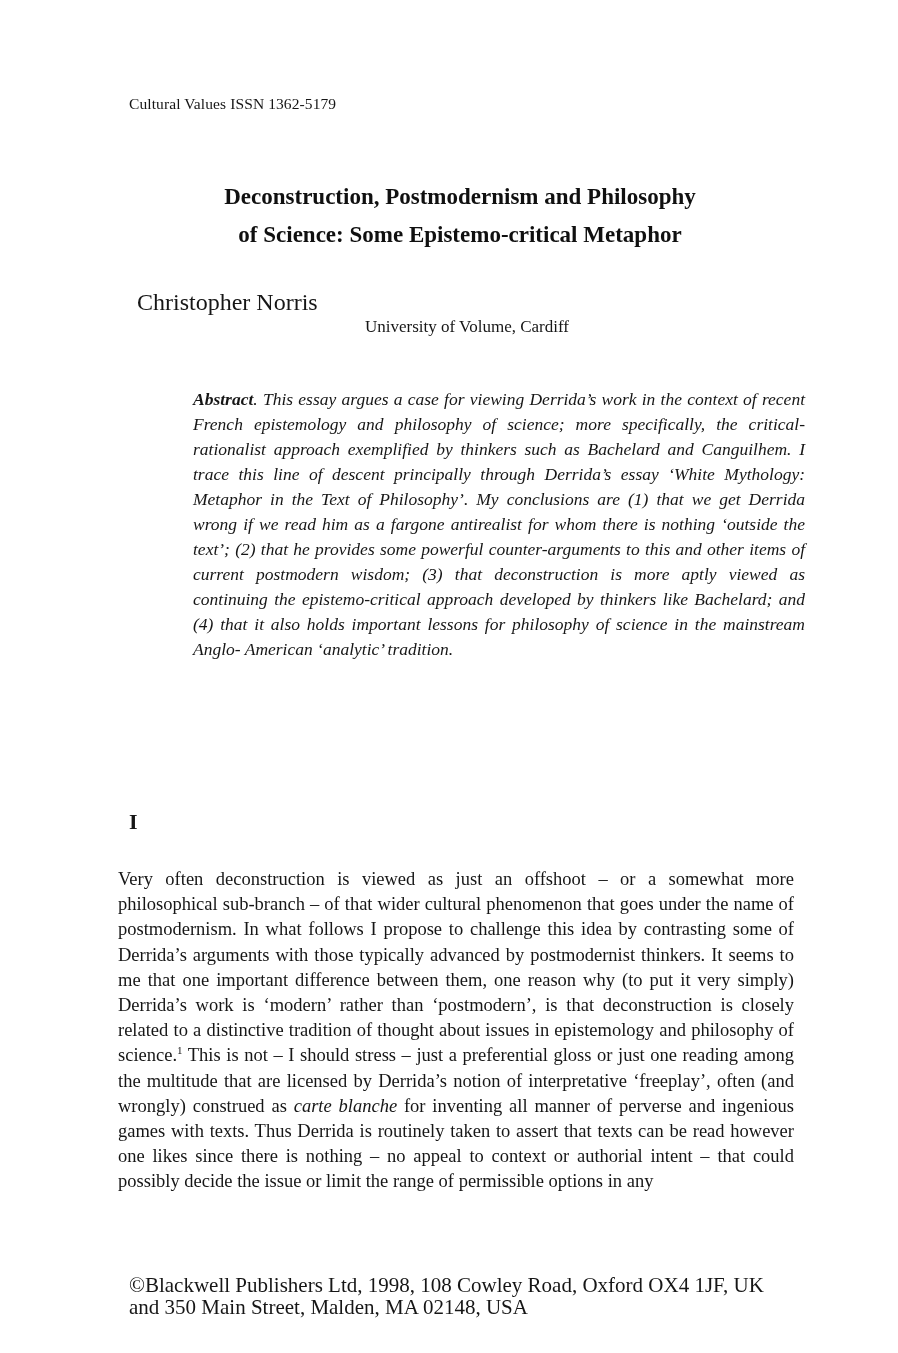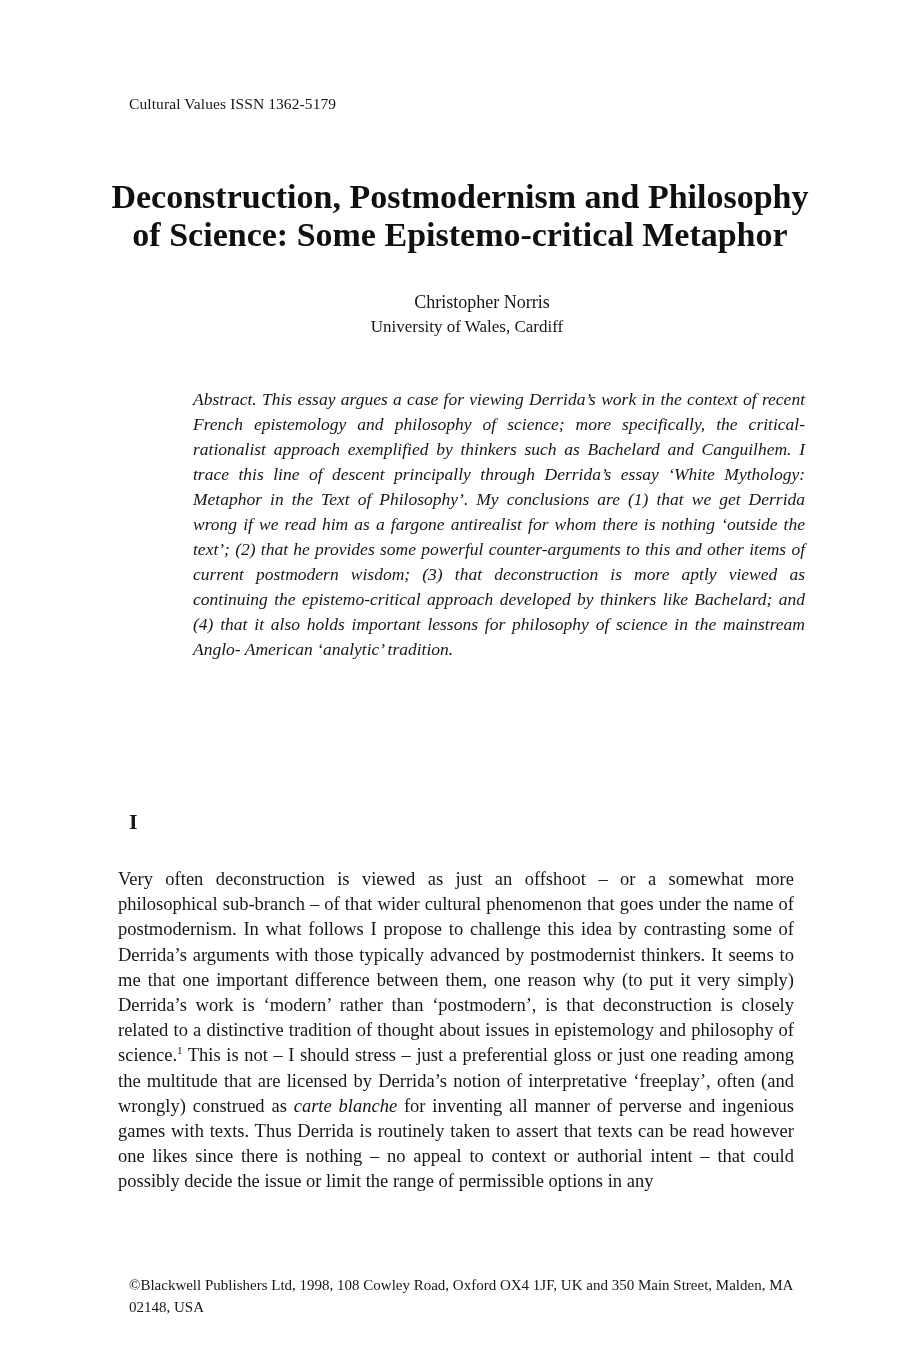--- a/index.html
+++ b/index.html
@@ -30,32 +30,32 @@
     line-height: 21.5px;
     letter-spacing: 0.1px;
   }
   .title {
     position: absolute;
     left: 110px;
     top: 146px;
     width: 700px;
     margin: 0;
     text-align: center;
-    font-size: 34px;
+    font-size: 23px;
     line-height: 38px;
     font-weight: bold;
     color: #101010;
   }
   .author {
     position: absolute;
-    left: 144px;
+    left: 137px;
     top: 258px;
     width: 676px;
-    text-align: center;
-    font-size: 18px;
+    text-align: left;
+    font-size: 24px;
     line-height: 24px;
   }
   .affiliation {
     position: absolute;
     left: 129px;
     top: 283px;
     width: 676px;
     text-align: center;
     font-size: 17px;
     line-height: 23px;
@@ -64,21 +64,21 @@
     position: absolute;
     left: 193px;
     top: 355px;
     width: 612px;
     font-style: italic;
     font-size: 17.5px;
     line-height: 25px;
     text-align: justify;
   }
   .abstract-label {
-    font-weight: normal;
+    font-weight: bold;
   }
   .section-heading {
     position: absolute;
     left: 129px;
     top: 776px;
     margin: 0;
     font-size: 22px;
     line-height: 28px;
     font-weight: bold;
   }
@@ -95,38 +95,38 @@
   .body-para sup {
     font-size: 11px;
     line-height: 0;
     vertical-align: super;
   }
   .footer {
     position: absolute;
     left: 129px;
     top: 1243px;
     width: 665px;
-    font-size: 15px;
+    font-size: 21px;
     line-height: 21.5px;
   }
 </style>
 </head>
 <body>
 
 <div class="page">
 
   <div class="journal-header">
     <div>Cultural Values ISSN 1362-5179</div>
   </div>
 
   <h1 class="title"><span>Deconstruction, Postmodernism and Philosophy</span><br><span>of Science: Some Epistemo-critical Metaphor</span></h1>
 
   <div class="author">Christopher Norris</div>
 
-  <div class="affiliation">University of Wales, Cardiff</div>
+  <div class="affiliation">University of Volume, Cardiff</div>
 
   <div class="abstract"><span class="abstract-label">Abstract</span><span>. This essay argues a case for viewing Derrida’s work in the context of recent French epistemology and philosophy of science; more specifically, the critical-rationalist approach exemplified by thinkers such as Bachelard and Canguilhem. I trace this line of descent principally through Derrida’s essay ‘White Mythology: Metaphor in the Text of Philosophy’. My conclusions are (1) that we get Derrida wrong if we read him as a fargone antirealist for whom there is nothing ‘outside the text’; (2) that he provides some powerful counter-arguments to this and other items of current postmodern wisdom; (3) that deconstruction is more aptly viewed as continuing the epistemo-critical approach developed by thinkers like Bachelard; and (4) that it also holds important lessons for philosophy of science in the mainstream Anglo- American ‘analytic’ tradition.</span></div>
 
   <h2 class="section-heading">I</h2>
 
   <p class="body-para"><span>Very often deconstruction is viewed as just an offshoot – or a somewhat more philosophical sub-branch – of that wider cultural phenomenon that goes under the name of postmodernism. In what follows I propose to challenge this idea by contrasting some of Derrida’s arguments with those typically advanced by postmodernist thinkers. It seems to me that one important difference between them, one reason why (to put it very simply) Derrida’s work is ‘modern’ rather than ‘postmodern’, is that deconstruction is closely related to a distinctive tradition of thought about issues in epistemology and philosophy of science.</span><sup>1</sup><span> This is not – I should stress – just a preferential gloss or just one reading among the multitude that are licensed by Derrida’s notion of interpretative ‘freeplay’, often (and wrongly) construed as </span><em>carte blanche</em><span> for inventing all manner of perverse and ingenious games with texts. Thus Derrida is routinely taken to assert that texts can be read however one likes since there is nothing – no appeal to context or authorial intent – that could possibly decide the issue or limit the range of permissible options in any</span></p>
 
   <div class="footer">©Blackwell Publishers Ltd, 1998, 108 Cowley Road, Oxford OX4 1JF, UK and 350 Main Street, Malden, MA 02148, USA</div>
 
 </div>

